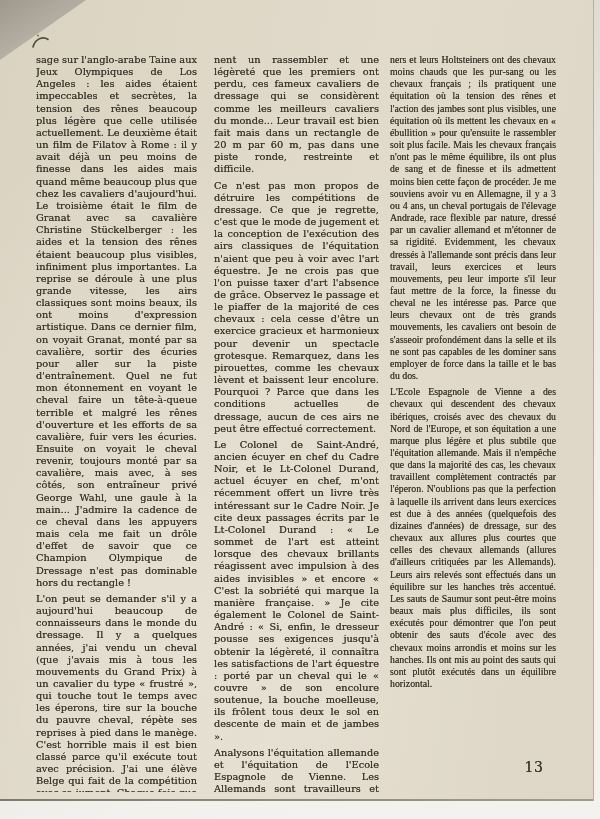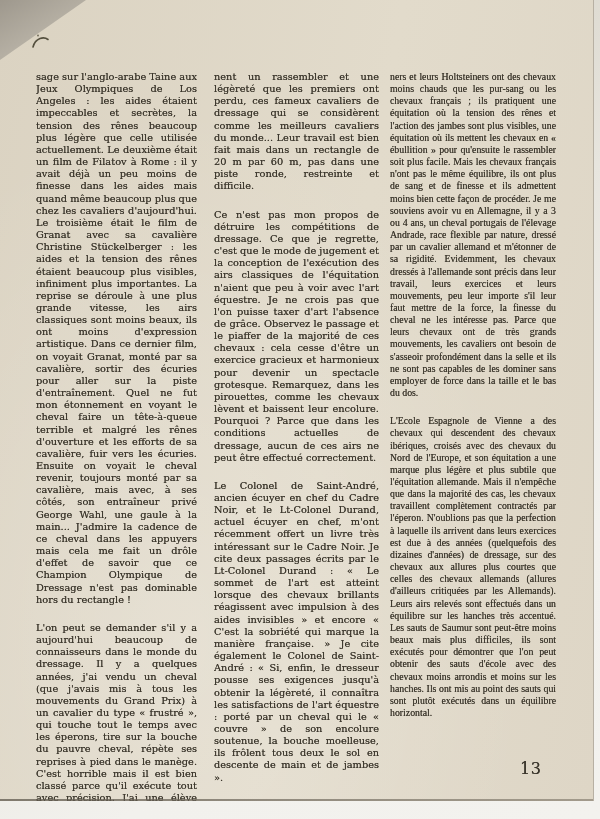--- a/index.html
+++ b/index.html
@@ -52,48 +52,48 @@
     height: 2px;
     background: linear-gradient(to right, rgba(95,89,78,0.75), rgba(130,122,108,0.65));
   }
   .pen-mark {
     position: absolute;
     left: 30px;
     top: 33px;
   }
   .col {
     position: absolute;
-    top: 71px;
+    top: 54px;
     height: 738px;
     overflow: hidden;
     color: #3b362c;
     font-size: 9.8px;
     line-height: 12.15px;
     text-align: justify;
     text-shadow: 0 0 0.4px rgba(59,54,44,0.85);
     hyphens: auto;
     -webkit-hyphens: auto;
   }
   .col-1 { left: 36px;  width: 161px; }
   .col-2 { left: 214px; width: 165px; }
   .col-3 { left: 390px; width: 166px; font-family: Liberation Serif, serif; }
   .para {
     margin: 0;
   }
   .para + .para {
-    margin-top: 16px;
+    margin-top: 4px;
   }
   .page-number {
     position: absolute;
     left: 520px;
     top: 759px;
     width: 28px;
-    text-align: left;
+    text-align: center;
     color: #3b362c;
-    font-size: 16px;
+    font-size: 14px;
     letter-spacing: 0.5px;
     text-shadow: 0 0 0.4px rgba(59,54,44,0.85);
   }
 </style>
 </head>
 <body>
 
 <div class="scan-bg">
   <div class="page">
     <div class="corner-shade"></div>

